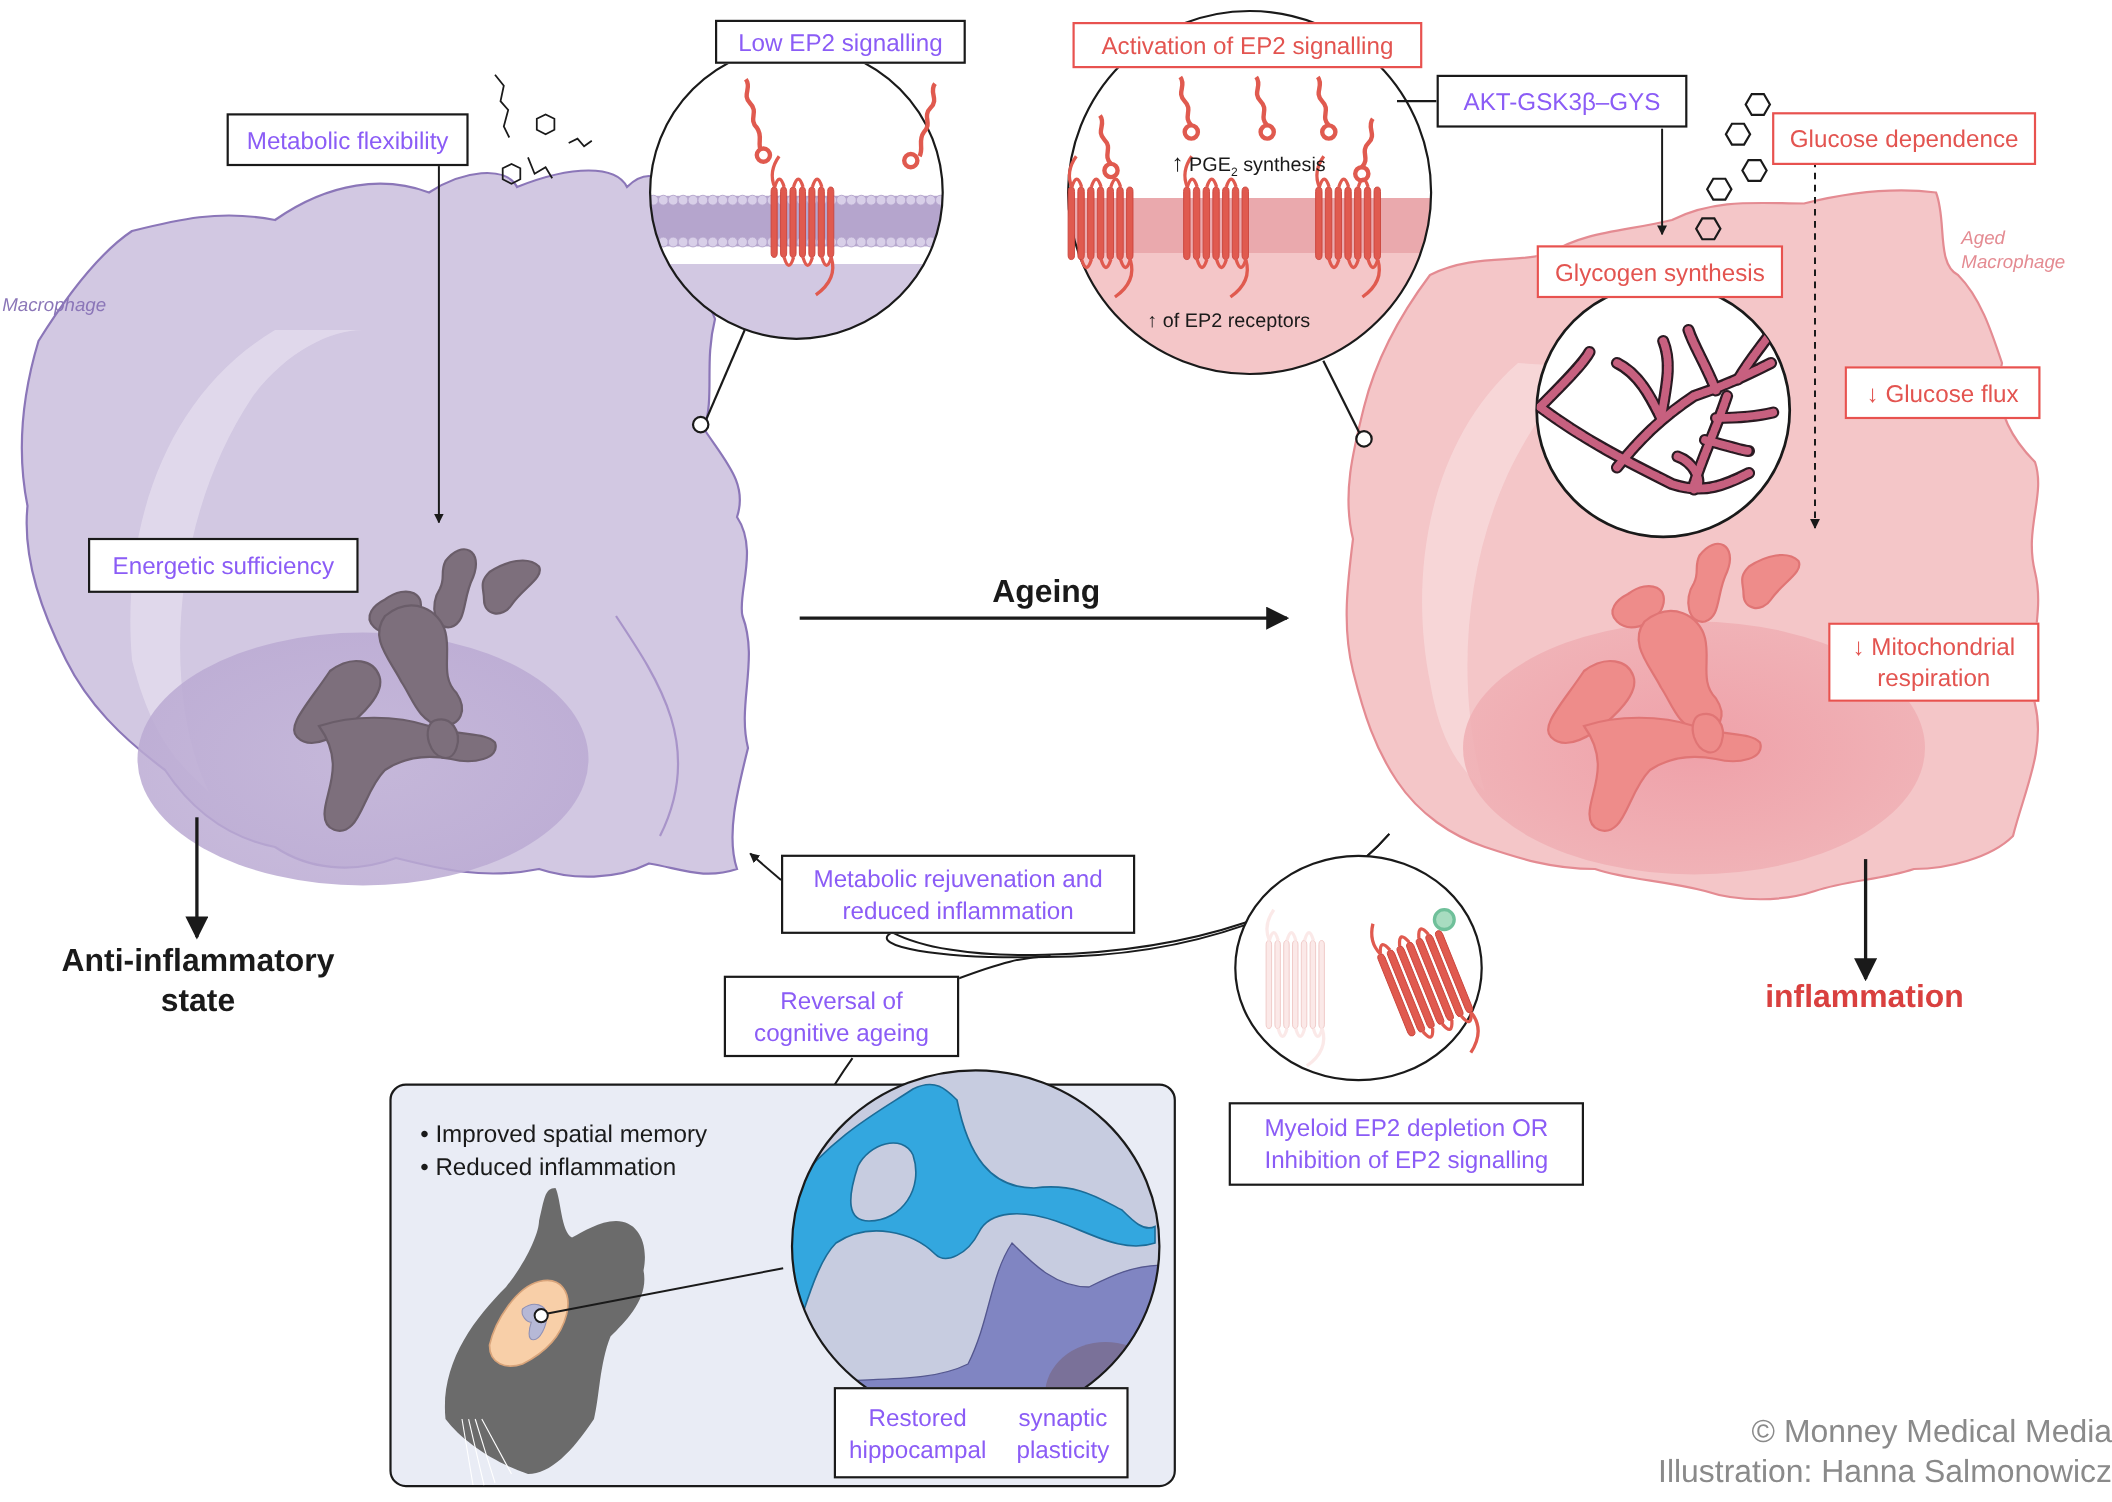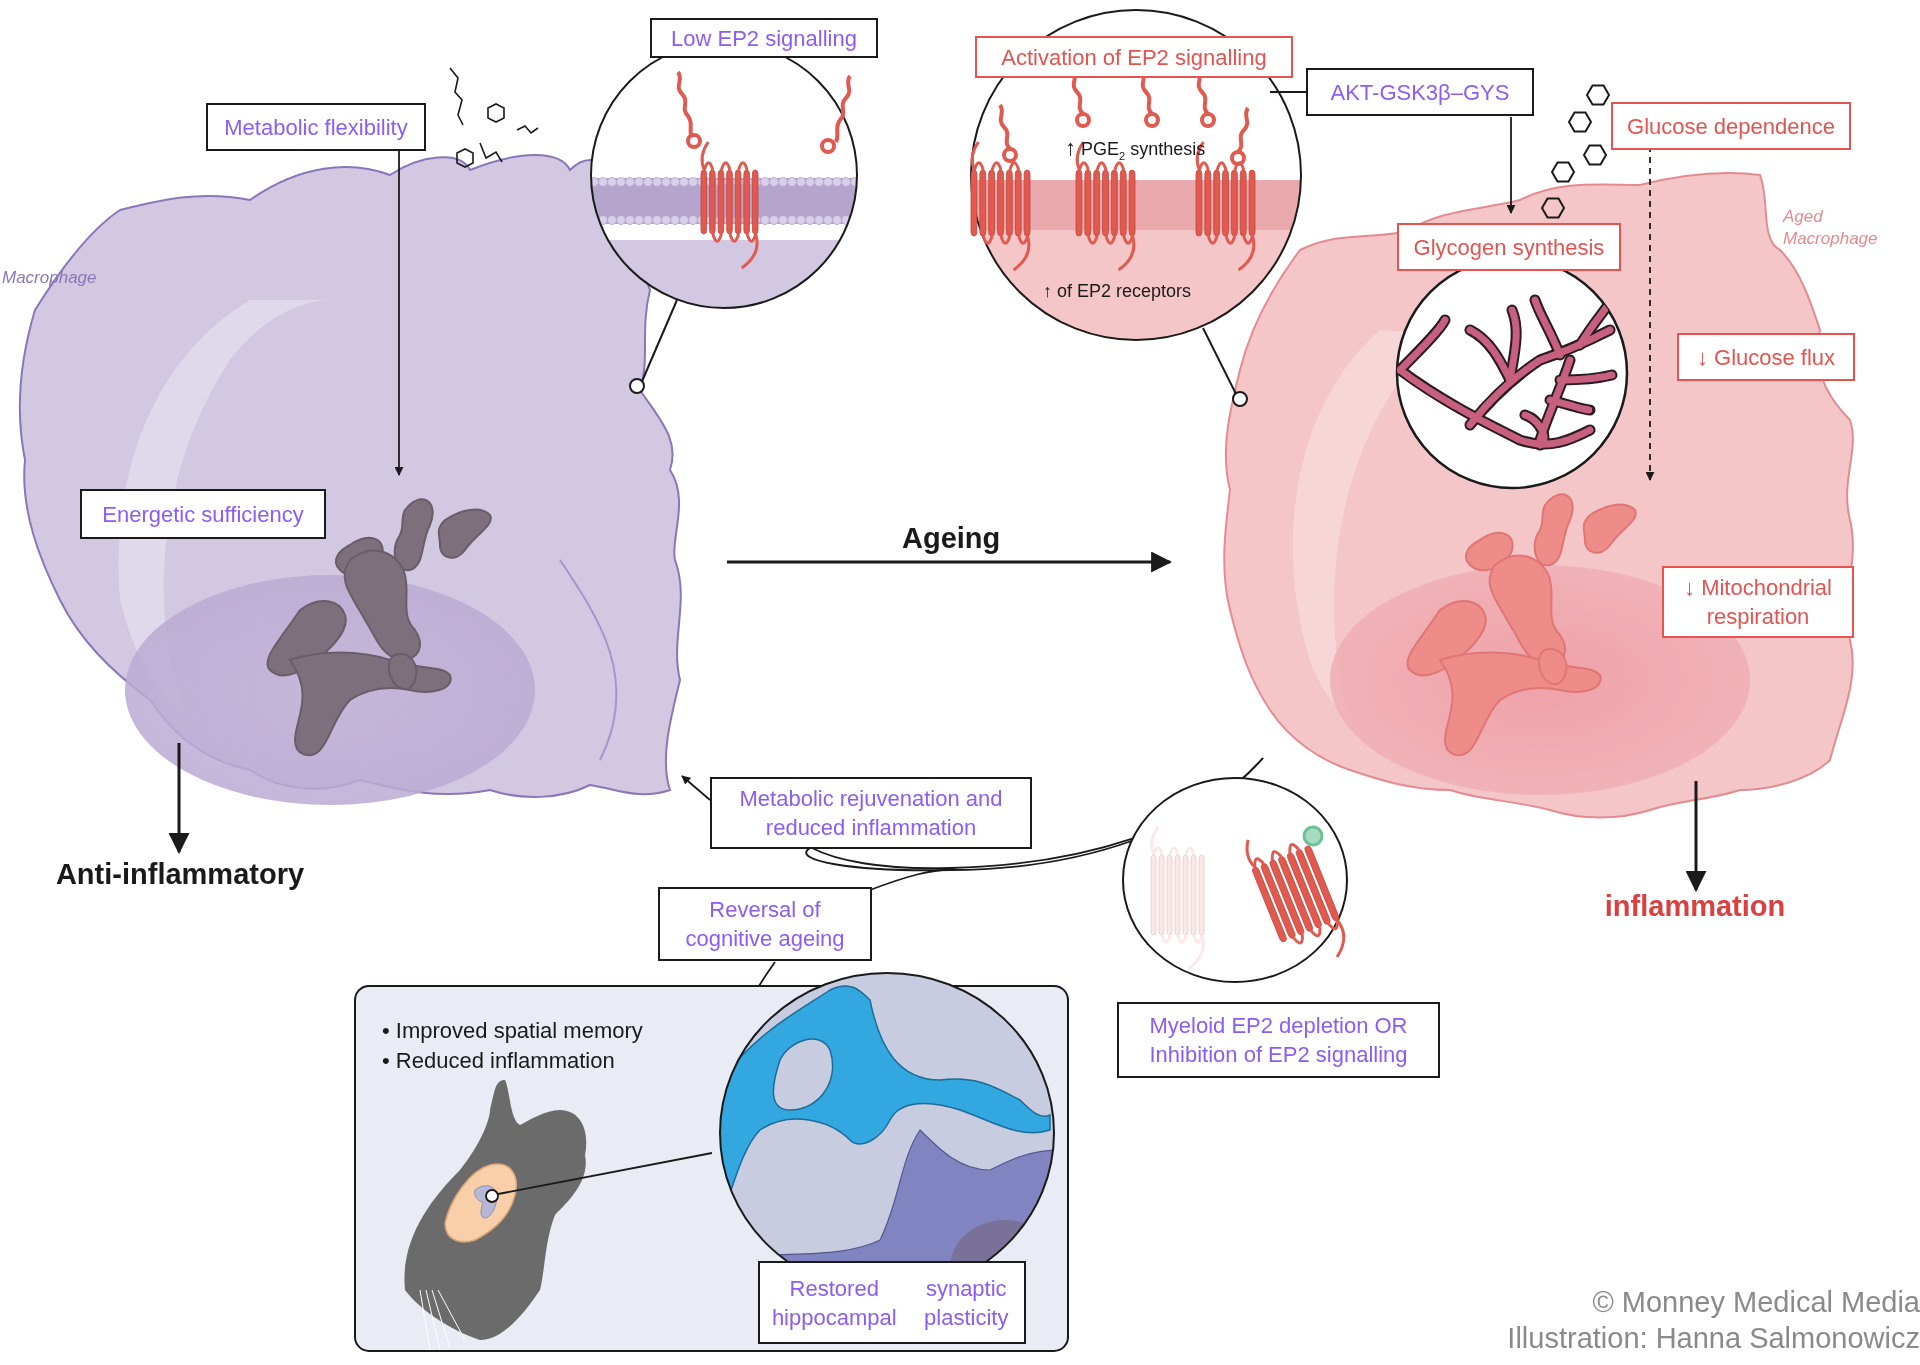--- a/index.html
+++ b/index.html
@@ -389,21 +389,21 @@
   <div>Aged</div>
   <div>Macrophage</div>
 </div>
 
 <div class="box" style="left:206px; top:103px; width:220px; height:48px;">Metabolic flexibility</div>
 
 <div class="box" style="left:80px; top:489px; width:246px; height:50px;">Energetic sufficiency</div>
 
 <div class="box" style="left:650px; top:18px; width:228px; height:40px;">Low EP2 signalling</div>
 
-<div class="box red" style="left:975px; top:36px; width:318px; height:42px;">Activation of EP2 signalling</div>
+<div class="box red" style="left:975px; top:20px; width:318px; height:42px;">Activation of EP2 signalling</div>
 
 <div class="box" style="left:1306px; top:68px; width:228px; height:48px;">AKT-GSK3β–GYS</div>
 
 <div class="box red" style="left:1611px; top:102px; width:240px; height:48px;">Glucose dependence</div>
 
 <div class="box red" style="left:1397px; top:223px; width:224px; height:48px;">Glycogen synthesis</div>
 
 <div class="box red" style="left:1677px; top:333px; width:178px; height:48px;">↓ Glucose flux</div>
 
 <div class="box red multiline" style="left:1662px; top:566px; width:192px; height:72px; flex-direction:column;">
@@ -434,20 +434,21 @@
 <div class="lbl small-in" style="left:1065px; top:124px;">
   <span style="font-size:22px;">↑</span>
   <span>PGE</span><sub style="font-size:11px;">2</sub><span> synthesis</span>
 </div>
 <div class="lbl small-in" style="left:1043px; top:270px;">↑ of EP2 receptors</div>
 
 <div class="lbl" style="left:902px; top:522px; font-weight:bold; font-size:29px;">Ageing</div>
 
 <div class="lbl state" style="left:30px; top:856px; width:300px;">
   <div>Anti-inflammatory</div>
+  <div>state</div>
 </div>
 <div class="lbl state" style="left:1545px; top:888px; width:300px; color:#d9403f;">
   <div>inflammation</div>
 </div>
 
 <div class="lbl bullets" style="left:382px; top:1016px;">
   <div>• Improved spatial memory</div>
   <div>• Reduced inflammation</div>
 </div>
 

